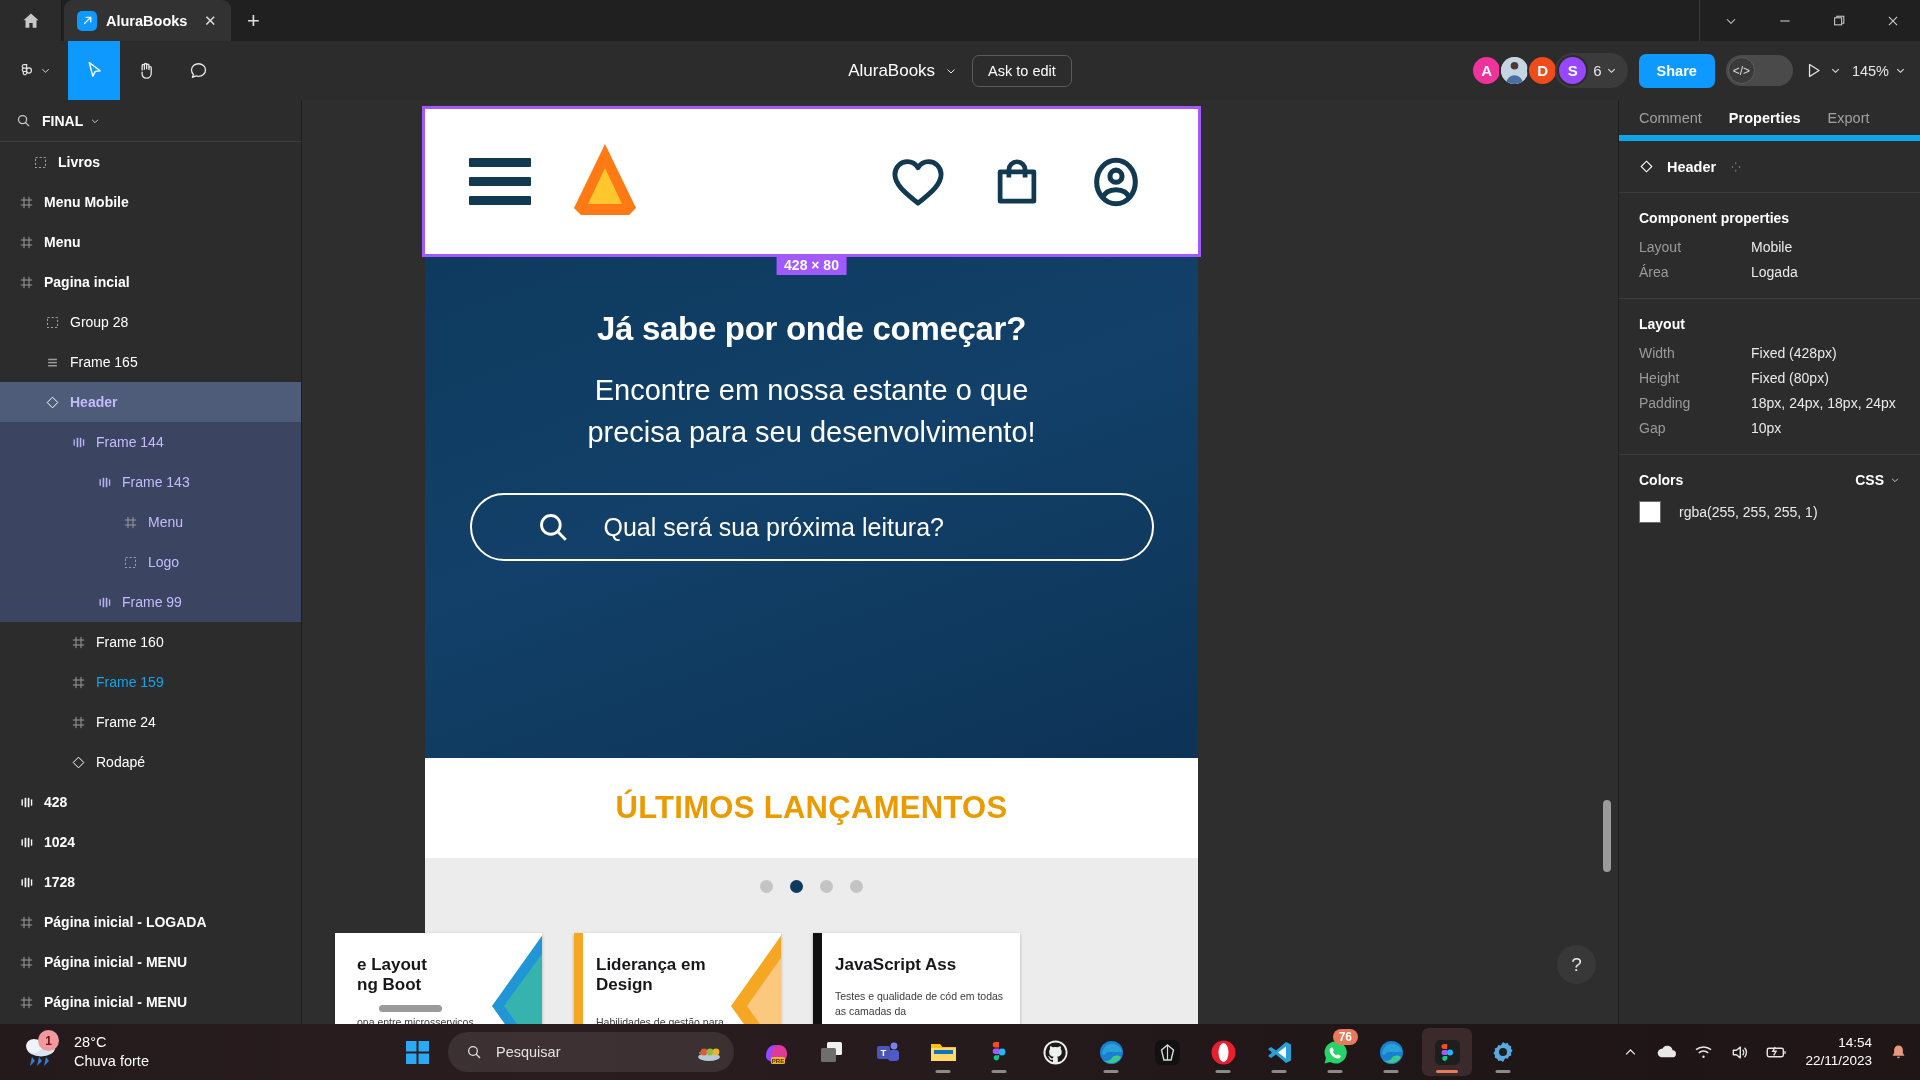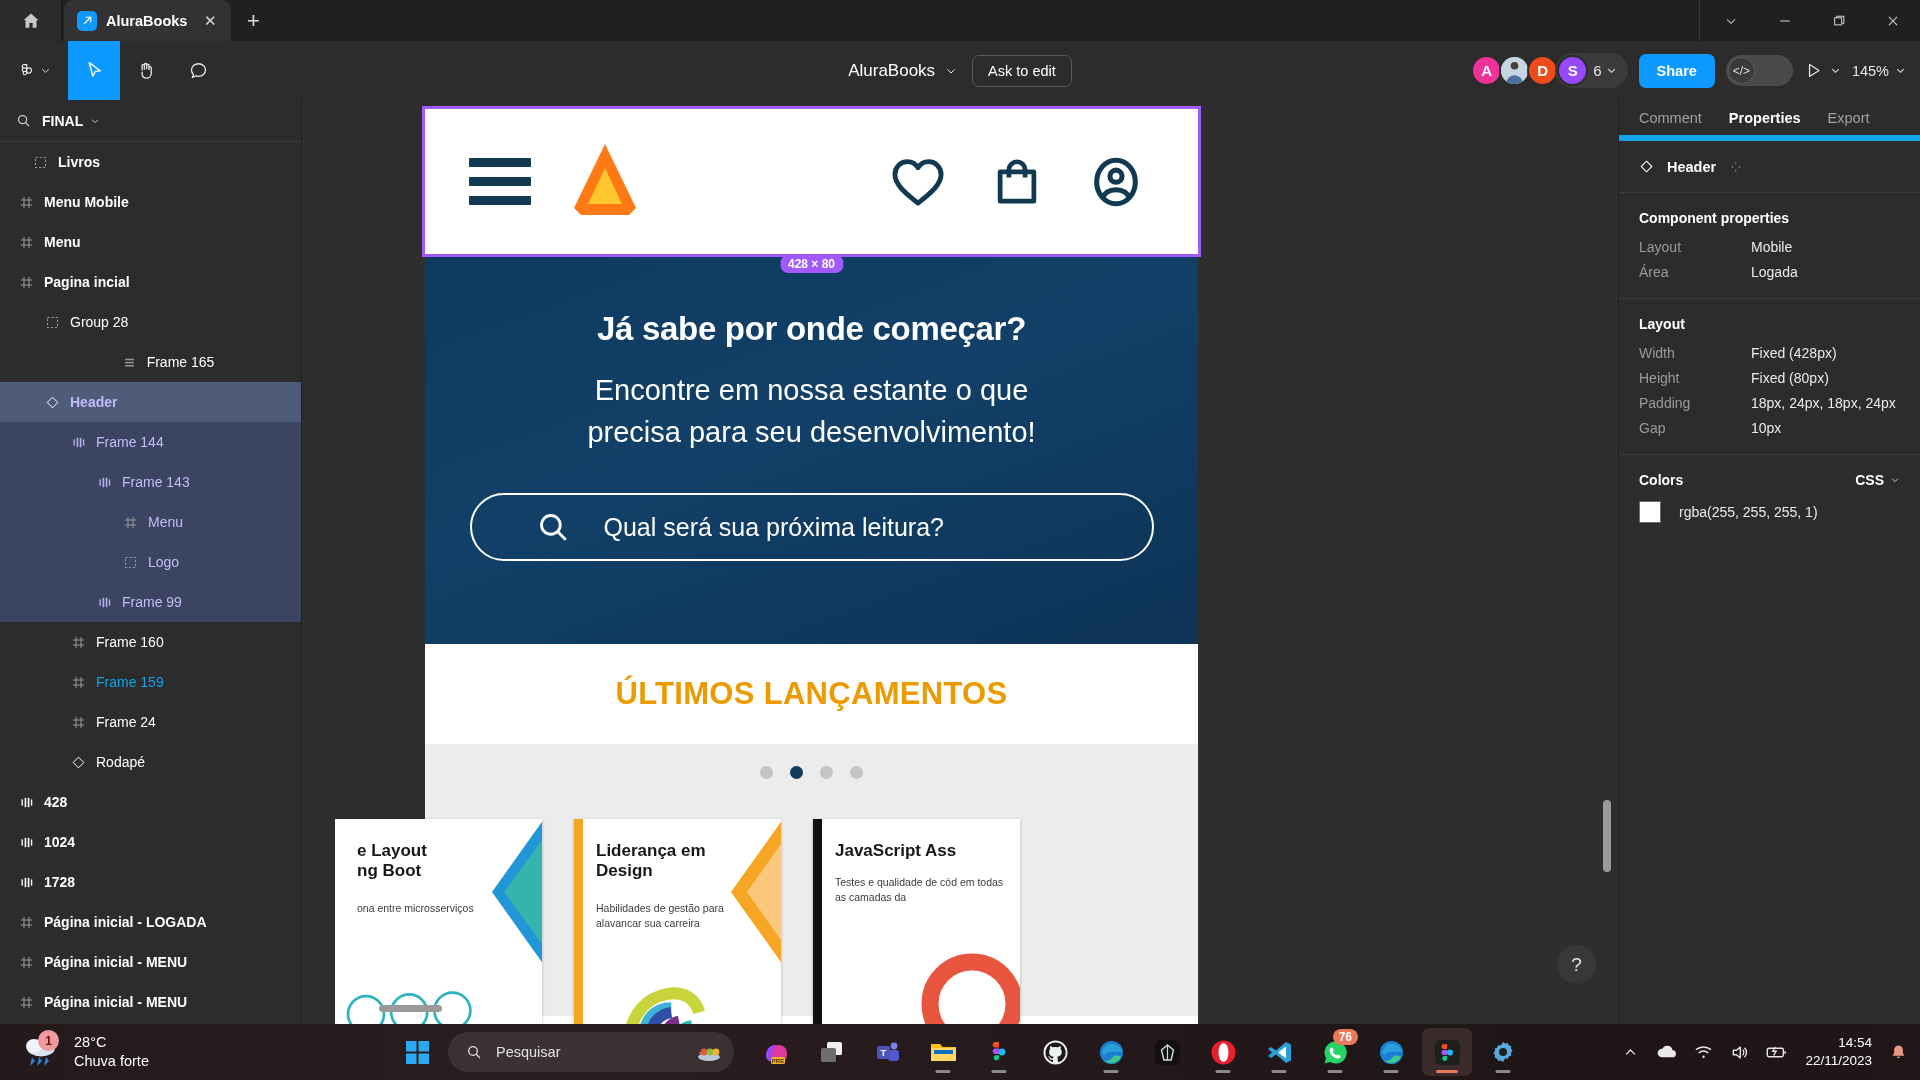--- a/index.html
+++ b/index.html
@@ -123,25 +123,25 @@
     height:145px; background:#fff; display:flex; align-items:center; padding:0 44px; gap:0;
     outline:3px solid #a259ff; outline-offset:0px; position:relative; z-index:3;
   }
   .hamburger{ width:62px; display:flex; flex-direction:column; gap:10px; }
   .hamburger i{ display:block; height:9px; background:#123952; border-radius:1px; }
   .alura-logo{ margin-left:38px; }
   .hdr-spacer{ flex:1; }
   .hdr-icons{ display:flex; align-items:center; gap:42px; padding-right:8px;}
   .size-badge{
     position:absolute; left:50%; transform:translateX(-50%); top:146px;
-    background:#a259ff; color:#fff; font-size:12px; font-weight:700;
-    padding:2px 8px; border-radius:8px; z-index:4; white-space:nowrap;
+    background:#a259ff; color:#fff; font-size:14px; font-weight:700;
+    padding:2px 8px; border-radius:0; z-index:4; white-space:nowrap;
   }
   .hero{
-    height:390px; background:linear-gradient(160deg,#0e3a5e 0%,#124068 45%,#0d3356 100%);
+    height:504px; background:linear-gradient(160deg,#0e3a5e 0%,#124068 45%,#0d3356 100%);
     display:flex; flex-direction:column; align-items:center; padding-top:56px;
   }
   .hero h1{ font-size:33px; color:#fff; font-weight:700; letter-spacing:-0.3px; }
   .hero p{ font-size:29px; color:#fff; font-weight:400; line-height:1.45; text-align:center; margin-top:21px;}
   .searchbox{
     margin-top:40px; width:684px; height:68px; border:2px solid #fff; border-radius:36px;
     display:flex; align-items:center; gap:28px; padding-left:132px;
   }
   .searchbox span{ font-size:25px; color:#fff; }
   .sec-title{
@@ -379,21 +379,21 @@
         <span class="lname">Pagina incial</span>
       </div>
       <div class="layer child" style="padding-left: 44px; color: rgb(255, 255, 255); font-weight: 400;">
         <span class="lico">
           <svg width="15" height="15" viewBox="0 0 24 24" fill="none" stroke="#9a9a9a" stroke-width="1.7" stroke-dasharray="3.5 3">
             <rect x="4" y="4" width="16" height="16"></rect>
           </svg>
         </span>
         <span class="lname">Group 28</span>
       </div>
-      <div class="layer child" style="padding-left: 44px; color: rgb(255, 255, 255); font-weight: 400; justify-content: center;">
+      <div class="layer child" style="padding-left: 44px; color: rgb(255, 255, 255); font-weight: 400;">
         <span class="lico">
           <svg width="15" height="15" viewBox="0 0 24 24" fill="#9a9a9a">
             <rect x="5" y="6" width="14" height="2.4"></rect>
             <rect x="5" y="11" width="14" height="2.4"></rect>
             <rect x="5" y="16" width="14" height="2.4"></rect>
           </svg>
         </span>
         <span class="lname">Frame 165</span>
       </div>
       <div class="layer sel" style="padding-left: 44px;">

